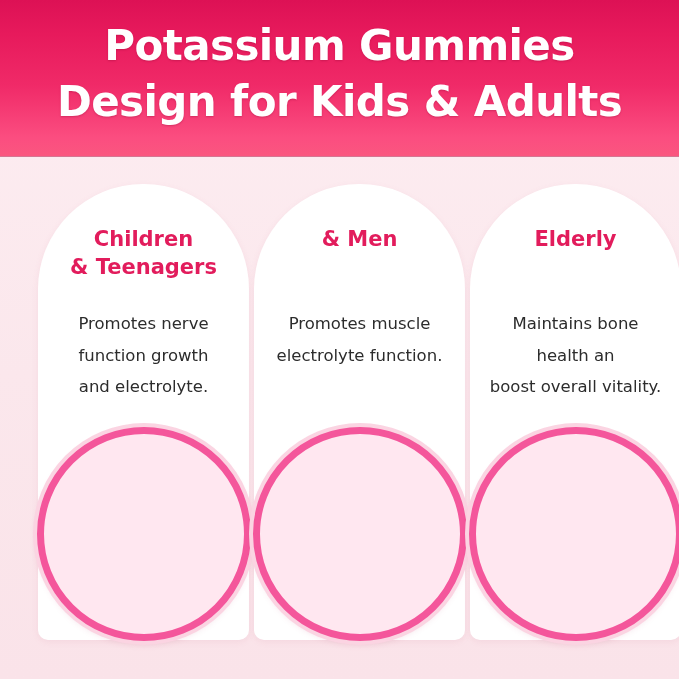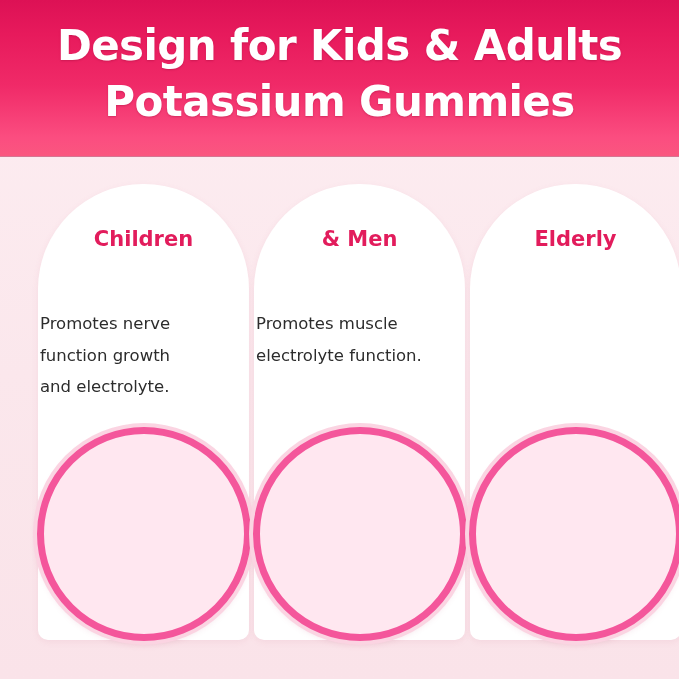--- a/index.html
+++ b/index.html
@@ -81,20 +81,21 @@
     font-weight: bold;
     font-size: 21px;
     line-height: 1.33;
   }
   .card-heading .hl { display: block; white-space: nowrap; }
   .card-body {
     position: absolute;
     left: 2px;
     top: 124px;
     width: 207px;
+    text-align: center;
     color: #2c2c2c;
     font-family: "DejaVu Sans", sans-serif;
     font-weight: normal;
     font-size: 16.5px;
     line-height: 1.92;
   }
   .card-body .bl { display: block; white-space: nowrap; }
 
   
   .photo-wrap {
@@ -128,30 +129,31 @@
   }
   .photo svg { display: block; width: 100%; height: 100%; }
 </style>
 </head>
 <body>
 
 <div id="poster">
 
   <div id="header-band">
     <div id="header-title">
+      <span class="line">Potassium Gummies</span>
       <span class="line">Design for Kids &amp; Adults</span>
-      <span class="line">Potassium Gummies</span>
     </div>
   </div>
 
   <div id="cards">
 
     <div class="card">
       <div class="card-heading">
         <span class="hl">Children</span>
+        <span class="hl">&amp; Teenagers</span>
       </div>
       <div class="card-body">
         <span class="bl">Promotes nerve</span>
         <span class="bl">function growth</span>
         <span class="bl">and electrolyte.</span>
       </div>
       <div class="photo-wrap">
         <div class="photo">
           <svg viewBox="0 0 200 200" preserveAspectRatio="xMidYMid slice" aria-hidden="true">
             <defs>
@@ -287,20 +289,25 @@
           </svg>
         </div>
         <div class="photo-ring"></div>
       </div>
     </div>
 
     <div class="card">
       <div class="card-heading">
         <span class="hl">Elderly</span>
         <span class="hl"></span>
+      </div>
+      <div class="card-body">
+        <span class="bl">Maintains bone</span>
+        <span class="bl">health an</span>
+        <span class="bl">boost overall vitality.</span>
       </div>
       <div class="photo-wrap">
         <div class="photo">
           <svg viewBox="0 0 200 200" preserveAspectRatio="xMidYMid slice" aria-hidden="true">
             <defs>
               <linearGradient id="outbg" x1="0" y1="0" x2="0" y2="1">
                 <stop offset="0%" stop-color="#cfe0ea"></stop>
                 <stop offset="48%" stop-color="#cdd9c4"></stop>
                 <stop offset="100%" stop-color="#b9c3a8"></stop>
               </linearGradient>

